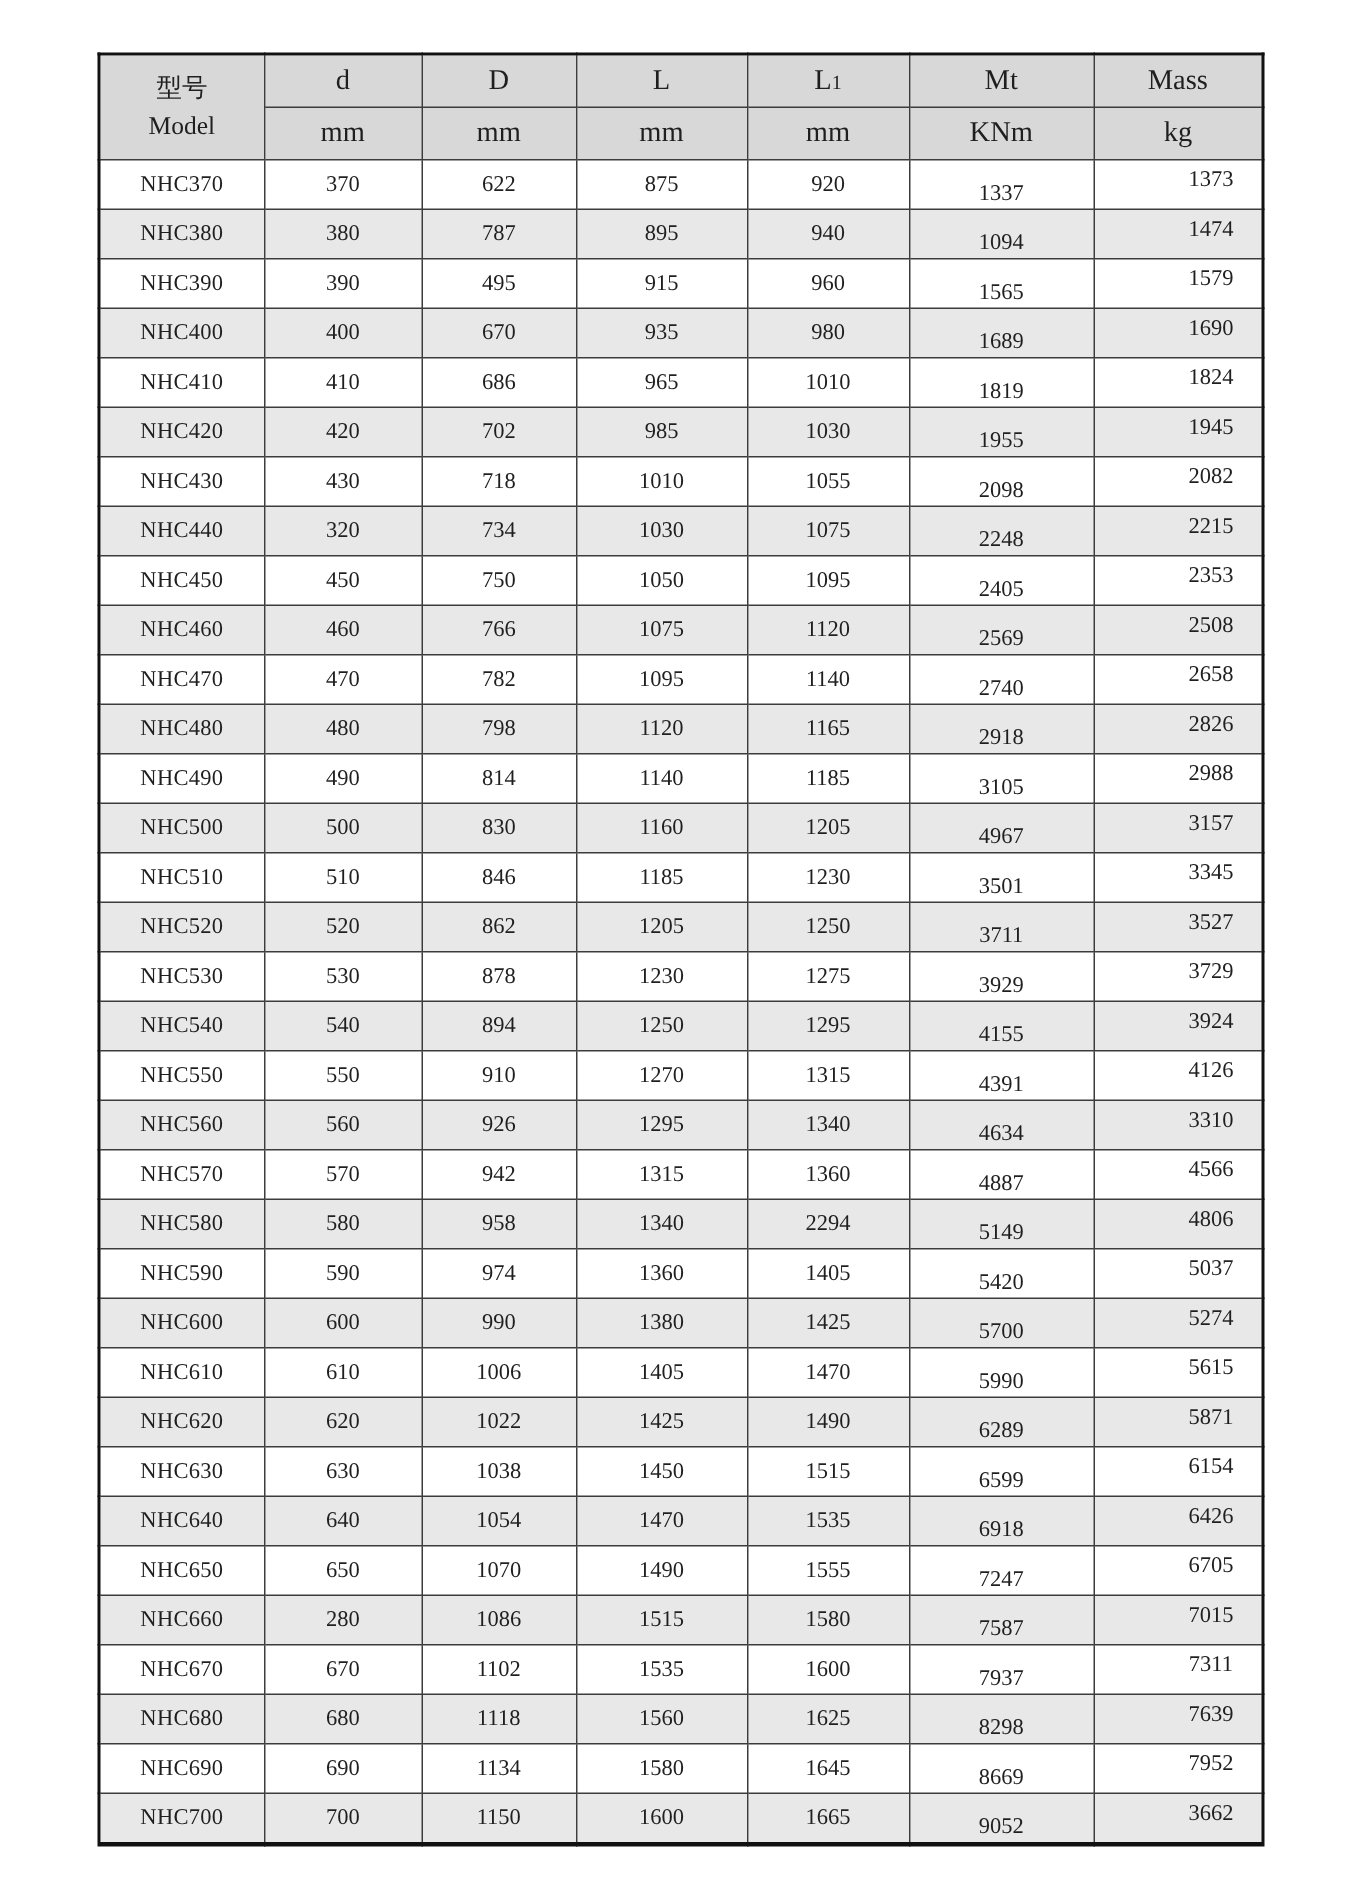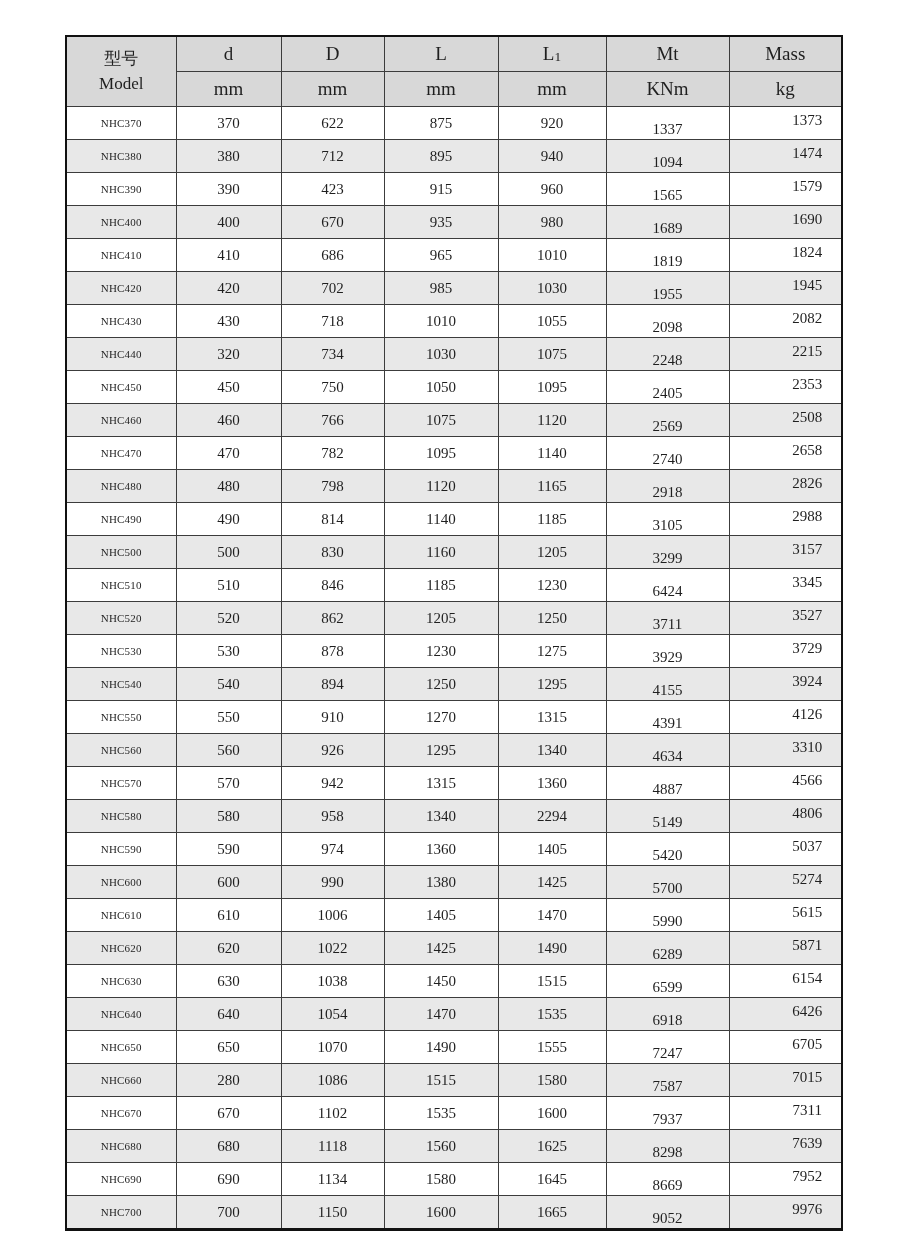--- a/index.html
+++ b/index.html
@@ -53,21 +53,21 @@
   
   tbody td {
     font-size: 15px;
     height: 32px;
     background: #ffffff;
   }
   tbody tr.striped td {
     background: #e8e8e8;
   }
   tbody td.model-cell {
-    font-size: 11px;
+    font-size: 15px;
     letter-spacing: 0.2px;
   }
   tbody td.mt-cell > span {
     position: relative;
     top: 6px;
     display: inline-block;
   }
   tbody td.mass-cell > span {
     position: relative;
     top: -3px;
@@ -117,30 +117,30 @@
     <td>370</td>
     <td>622</td>
     <td>875</td>
     <td>920</td>
     <td class="mt-cell"><span>1337</span></td>
     <td class="mass-cell"><span>1373</span></td>
   </tr>
         <tr class="striped">
     <td class="model-cell">NHC380</td>
     <td>380</td>
-    <td>712</td>
+    <td>787</td>
     <td>895</td>
     <td>940</td>
     <td class="mt-cell"><span>1094</span></td>
     <td class="mass-cell"><span>1474</span></td>
   </tr>
         <tr>
     <td class="model-cell">NHC390</td>
     <td>390</td>
-    <td>423</td>
+    <td>495</td>
     <td>915</td>
     <td>960</td>
     <td class="mt-cell"><span>1565</span></td>
     <td class="mass-cell"><span>1579</span></td>
   </tr>
         <tr class="striped">
     <td class="model-cell">NHC400</td>
     <td>400</td>
     <td>670</td>
     <td>935</td>
@@ -228,30 +228,30 @@
     <td>1185</td>
     <td class="mt-cell"><span>3105</span></td>
     <td class="mass-cell"><span>2988</span></td>
   </tr>
         <tr class="striped">
     <td class="model-cell">NHC500</td>
     <td>500</td>
     <td>830</td>
     <td>1160</td>
     <td>1205</td>
-    <td class="mt-cell"><span>3299</span></td>
+    <td class="mt-cell"><span>4967</span></td>
     <td class="mass-cell"><span>3157</span></td>
   </tr>
         <tr>
     <td class="model-cell">NHC510</td>
     <td>510</td>
     <td>846</td>
     <td>1185</td>
     <td>1230</td>
-    <td class="mt-cell"><span>6424</span></td>
+    <td class="mt-cell"><span>3501</span></td>
     <td class="mass-cell"><span>3345</span></td>
   </tr>
         <tr class="striped">
     <td class="model-cell">NHC520</td>
     <td>520</td>
     <td>862</td>
     <td>1205</td>
     <td>1250</td>
     <td class="mt-cell"><span>3711</span></td>
     <td class="mass-cell"><span>3527</span></td>
@@ -409,17 +409,17 @@
     <td class="mt-cell"><span>8669</span></td>
     <td class="mass-cell"><span>7952</span></td>
   </tr>
         <tr class="striped">
     <td class="model-cell">NHC700</td>
     <td>700</td>
     <td>1150</td>
     <td>1600</td>
     <td>1665</td>
     <td class="mt-cell"><span>9052</span></td>
-    <td class="mass-cell"><span>9976</span></td>
+    <td class="mass-cell"><span>3662</span></td>
   </tr>
       </tbody>
   </table>
 </div>
 
 </body></html>

